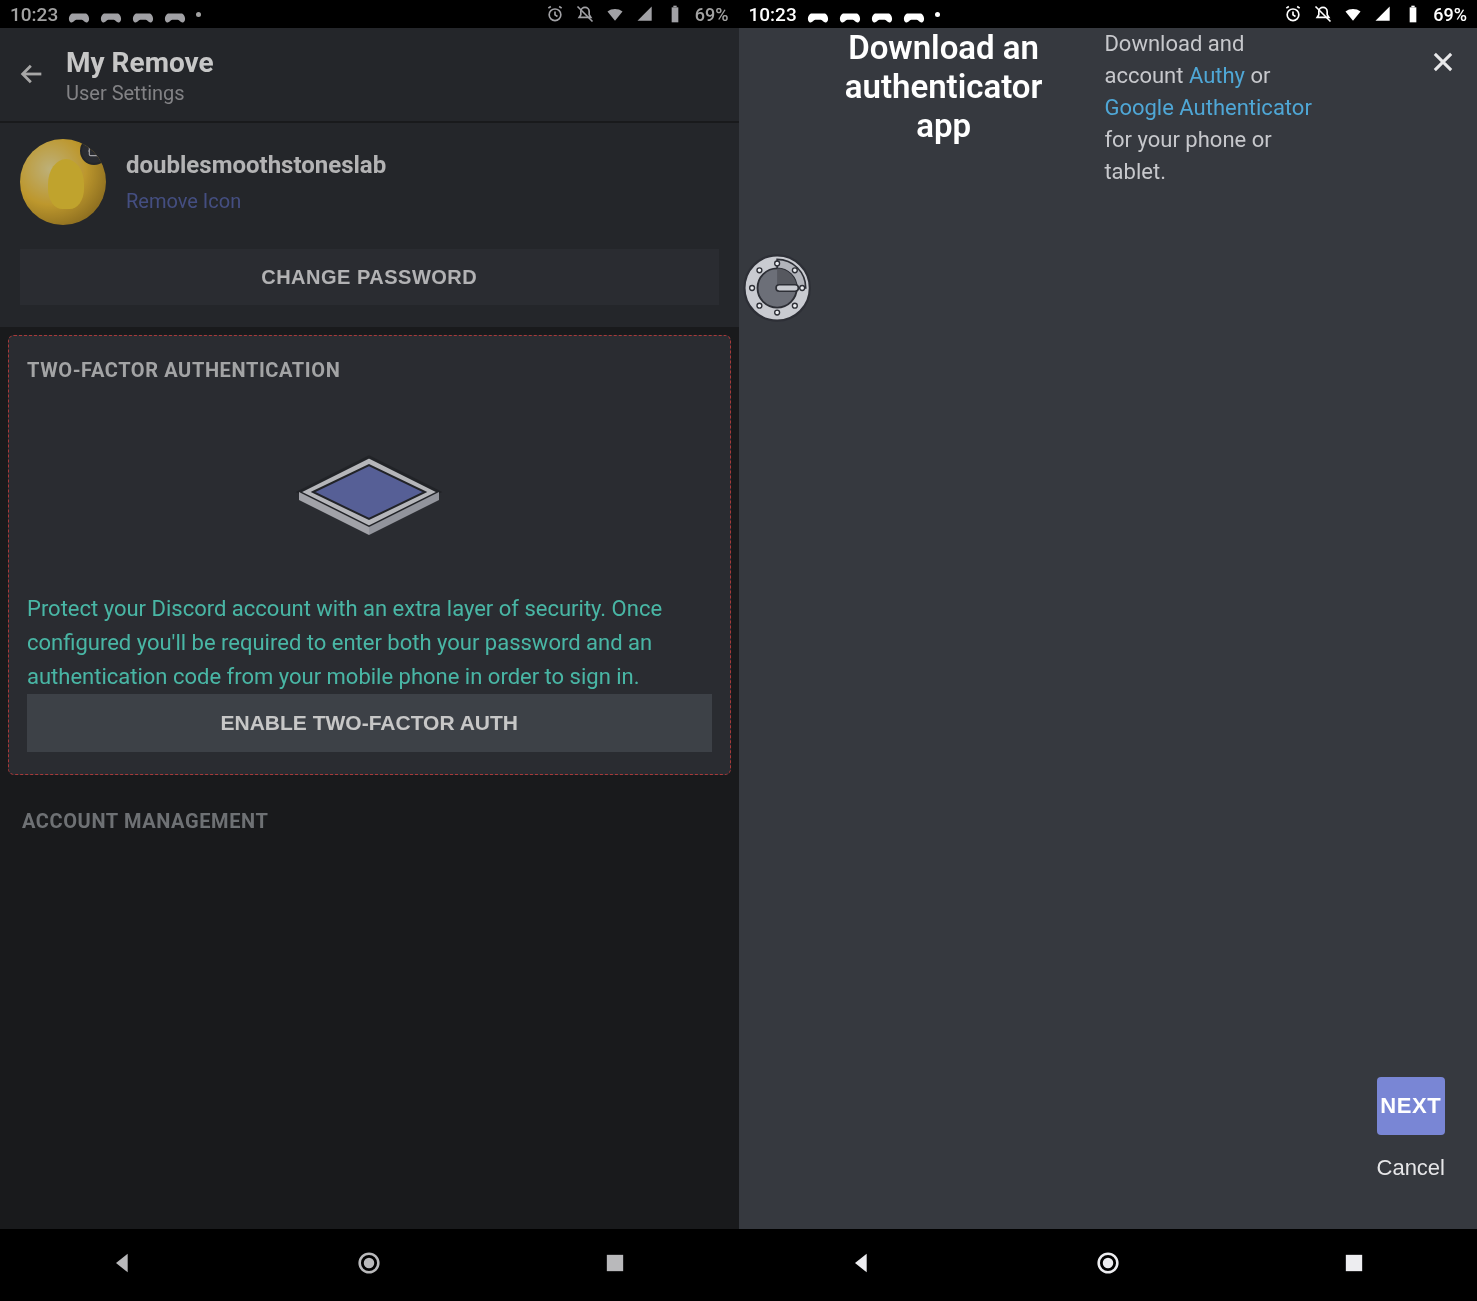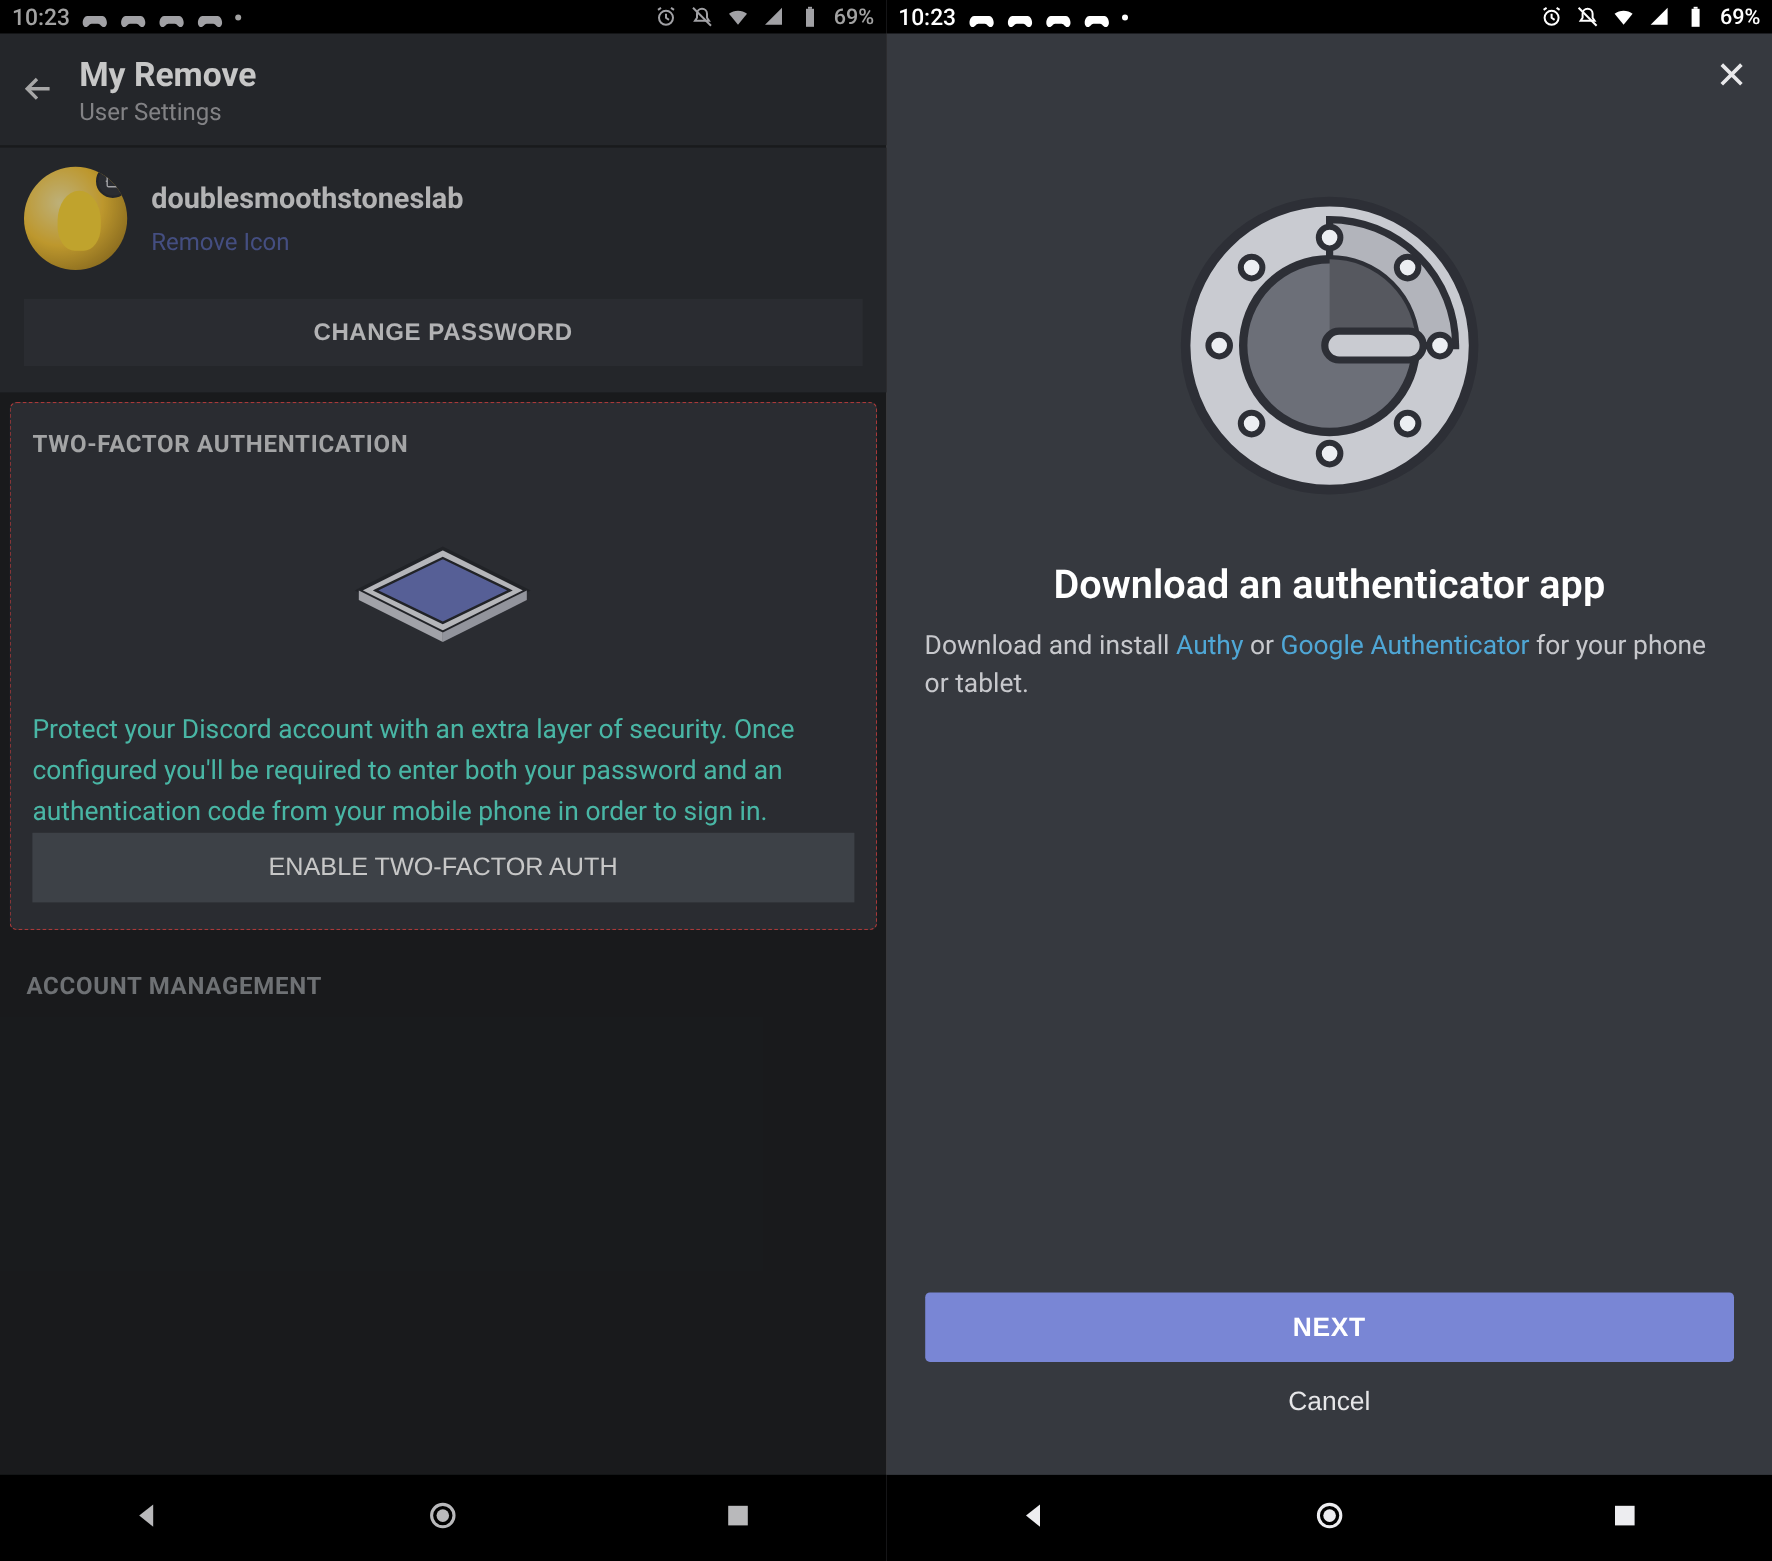--- a/index.html
+++ b/index.html
@@ -98,21 +98,21 @@
   }
   .phone-illustration {
     width:180px; height:110px; margin: 0 auto 50px auto; position:relative;
   }
   .phone-illustration svg { width:100%; height:100%; }
   .section-body {
     color:#5eead4; font-size:22px; line-height:1.55; 
   }
   .btn-enable {
     width:100%; height:58px; background:#4f545c; color:#fff;
-    font-size:21px; font-weight:400; border:none; cursor:pointer;
+    font-size:21px; font-weight:700; border:none; cursor:pointer;
   }
 
   
   .section-acct {
     padding: 26px 22px 10px 22px;
   }
   .acct-heading {
     color:#8e9195; font-size:20px; font-weight:700; letter-spacing:0.6px;
     text-transform:uppercase; margin-bottom:42px;
   }
@@ -122,21 +122,21 @@
 
   
   .navbar {
     margin-top:auto; height:72px; background:#000;
     display:flex; align-items:center; justify-content:space-around;
   }
   .navbar svg { width:28px; height:28px; fill:#ededf0; }
 
   
   .modal-surface {
-    position:relative; flex:1; display:flex; flex-direction:column;
+    position:relative; flex:1; display:flex; flex-direction:row;
     background:#36393f;
   }
   .close-x {
     position:absolute; top:14px; right:14px; width:40px; height:40px;
     display:flex; align-items:center; justify-content:center; cursor:pointer;
   }
   .close-x svg { width:28px; height:28px; stroke:#e8e8ea; stroke-width:2.6; fill:none; }
   .vault-illustration {
     width:280px; height:280px; margin: 120px auto 40px auto;
   }
@@ -363,21 +363,21 @@
           <circle cx="75" cy="205" r="9"></circle>
           <circle cx="48" cy="140" r="9"></circle>
           <circle cx="75" cy="75" r="9"></circle>
         </g>
       </svg>
     </div>
 
     <div class="modal-title">Download an authenticator app</div>
 
     <div class="modal-body">
-      <span>Download and install </span><span class="link">Authy</span><span> or </span><span class="link">Google Authenticator</span><span> for your phone or tablet.</span>
+      <span>Download and account </span><span class="link">Authy</span><span> or </span><span class="link">Google Authenticator</span><span> for your phone or tablet.</span>
     </div>
 
     <div class="modal-actions">
       <button class="btn-next">NEXT</button>
       <button class="btn-cancel">Cancel</button>
     </div>
   </div>
 
   <div class="navbar">
     <span><svg viewBox="0 0 24 24">

